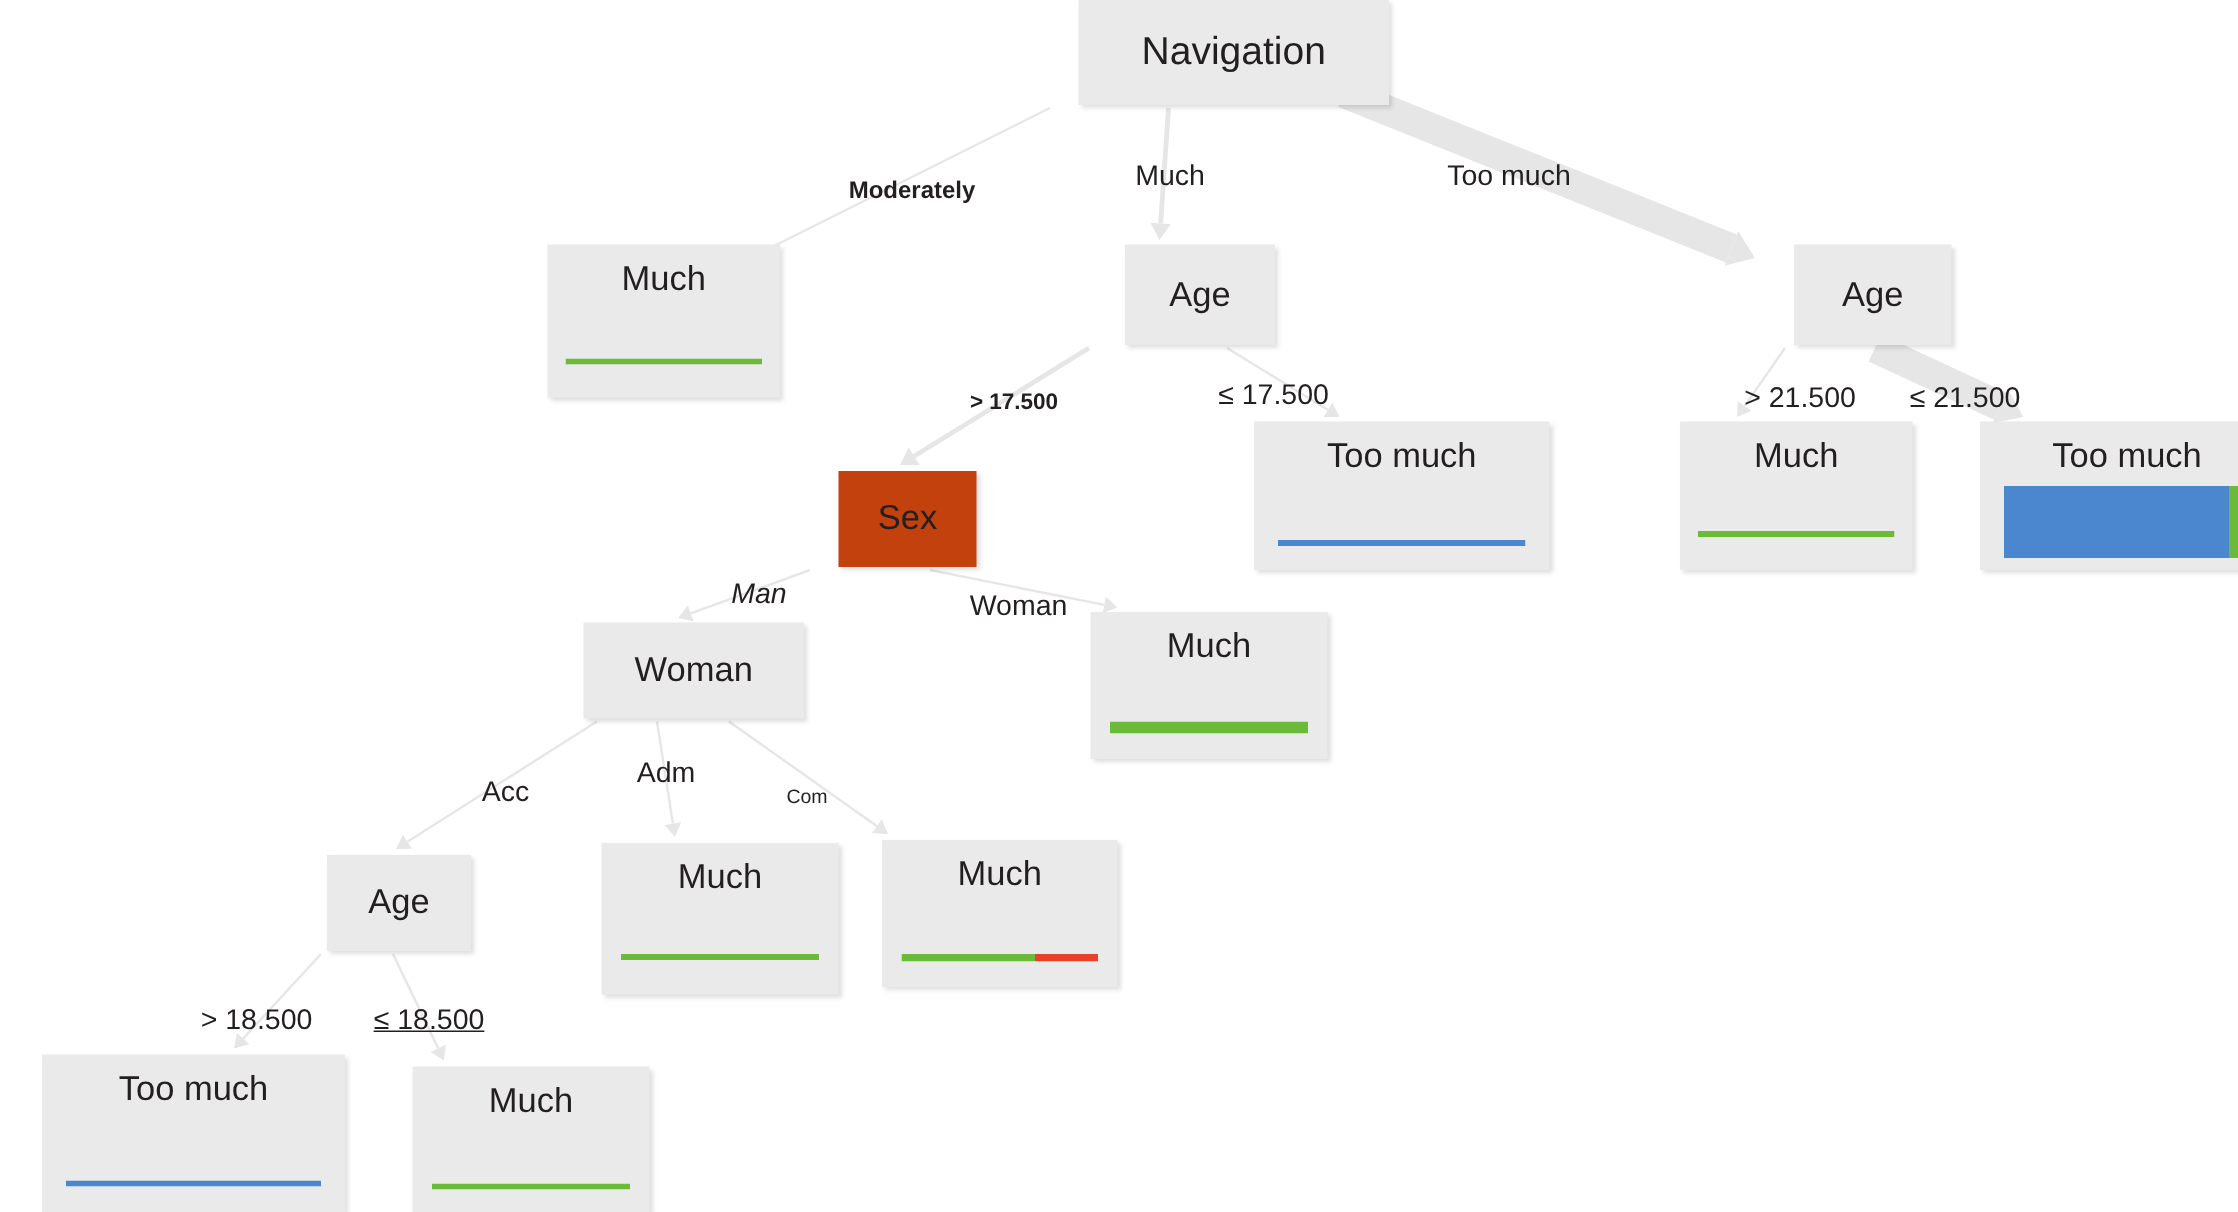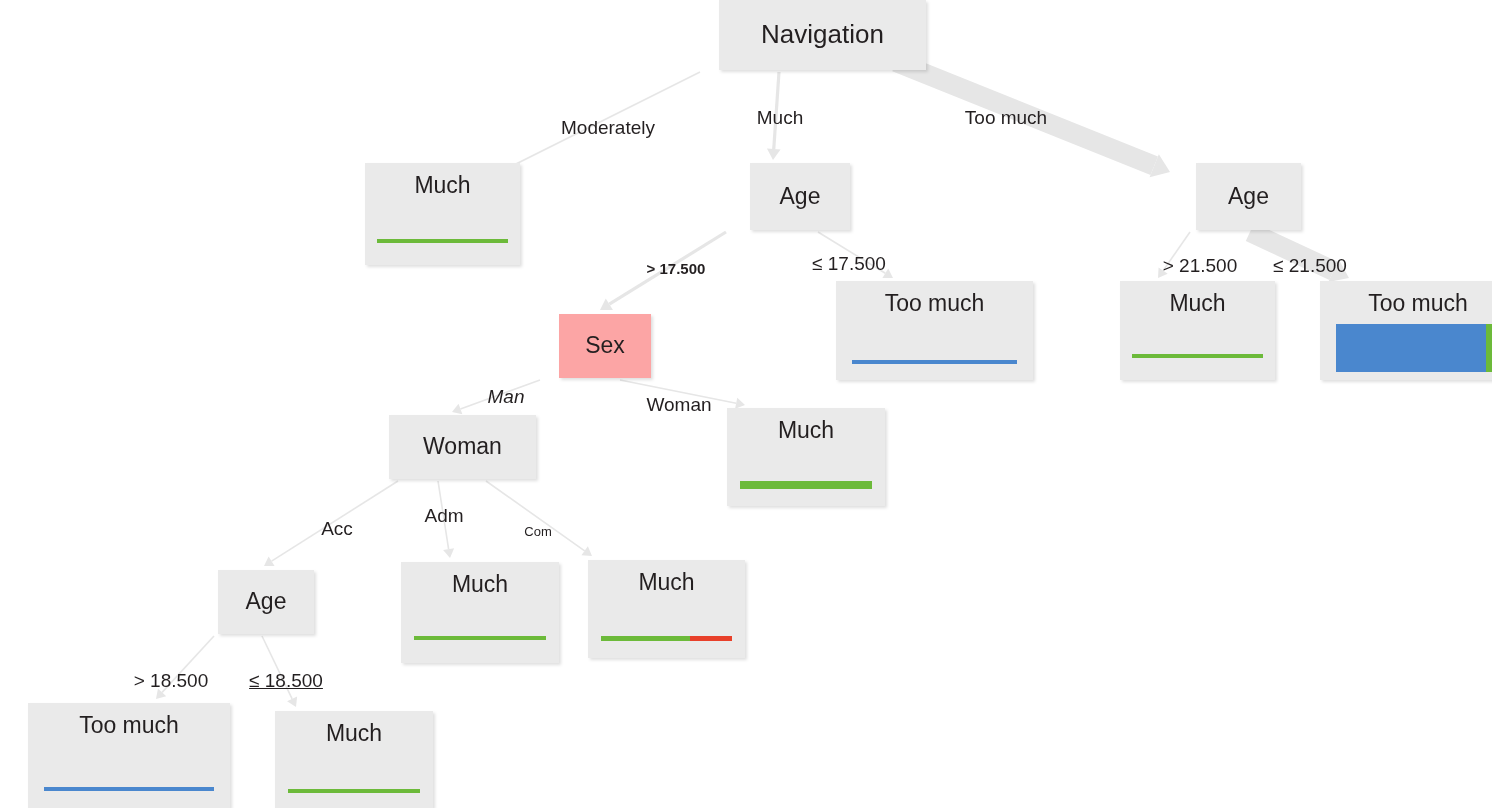--- a/index.html
+++ b/index.html
@@ -105,21 +105,21 @@
       <g>
         <line x1="214" y1="636" x2="162.09578527493352" y2="692.3787159944687" stroke="#e6e6e6" stroke-width="1.6"></line>
         <polygon points="156,699 157.99058919150414,688.59932912401 166.2009813583629,696.1581028649275" fill="#e6e6e6"></polygon>
       </g>
       <g>
         <line x1="262" y1="636" x2="292.11285556183344" y2="698.8827277908874" stroke="#e6e6e6" stroke-width="1.6"></line>
         <polygon points="296,707 287.08014679218365,701.2927573425507 297.14556433148323,696.4726982392242" fill="#e6e6e6"></polygon>
       </g>
     </svg>
   <div id="labels">
-      <div class="edge-label" style="left: 608px; top: 128px; font-size: 19px;">Moderately</div>
+      <div class="edge-label" style="left: 608px; top: 128px; font-size: 16px; font-weight: bold;">Moderately</div>
       <div class="edge-label" style="left: 780px; top: 118px; font-size: 19px;">Much</div>
       <div class="edge-label" style="left: 1006px; top: 118px; font-size: 19px;">Too much</div>
       <div class="edge-label" style="left: 676px; top: 268px; font-size: 15px; font-weight: bold;">&gt; 17.500</div>
       <div class="edge-label" style="left: 849px; top: 264px; font-size: 19px;">≤ 17.500</div>
       <div class="edge-label" style="left: 1200px; top: 266px; font-size: 19px;">&gt; 21.500</div>
       <div class="edge-label" style="left: 1310px; top: 266px; font-size: 19px;">≤ 21.500</div>
       <div class="edge-label" style="left: 506px; top: 397px; font-size: 19px; font-style: italic;">Man</div>
       <div class="edge-label" style="left: 679px; top: 405px; font-size: 19px;">Woman</div>
       <div class="edge-label" style="left: 337px; top: 529px; font-size: 19px;">Acc</div>
       <div class="edge-label" style="left: 444px; top: 516px; font-size: 19px;">Adm</div>
@@ -142,21 +142,21 @@
       </div>
       <div class="node internal" style="left: 1168px; top: 163px; width: 105px; height: 67px; background: rgb(234, 234, 234);">
         <div class="node-label" style="font-size: 23px;">Age</div>
       </div>
       <div class="node leaf" style="left: 808px; top: 281px; width: 197px; height: 99px; background: rgb(234, 234, 234);">
         <div class="node-label" style="font-size: 23px;">Too much</div>
         <div class="dist-track" style="height: 4px; bottom: 16px;">
           <div class="dist-seg" style="background: rgb(74, 135, 206); width: 100%;"></div>
         </div>
       </div>
-      <div class="node internal" style="left: 531px; top: 314px; width: 92px; height: 64px; background: #fca5a5;">
+      <div class="node internal" style="left: 531px; top: 314px; width: 92px; height: 64px; background: #c2410c;">
         <div class="node-label" style="font-size: 23px;">Sex</div>
       </div>
       <div class="node leaf" style="left: 1092px; top: 281px; width: 155px; height: 99px; background: rgb(234, 234, 234);">
         <div class="node-label" style="font-size: 23px;">Much</div>
         <div class="dist-track" style="height: 4px; bottom: 22px;">
           <div class="dist-seg" style="background: rgb(108, 186, 58); width: 100%;"></div>
         </div>
       </div>
       <div class="node leaf" style="left: 1292px; top: 281px; width: 196px; height: 99px; background: rgb(234, 234, 234);">
         <div class="node-label" style="font-size: 23px;">Too much</div>

